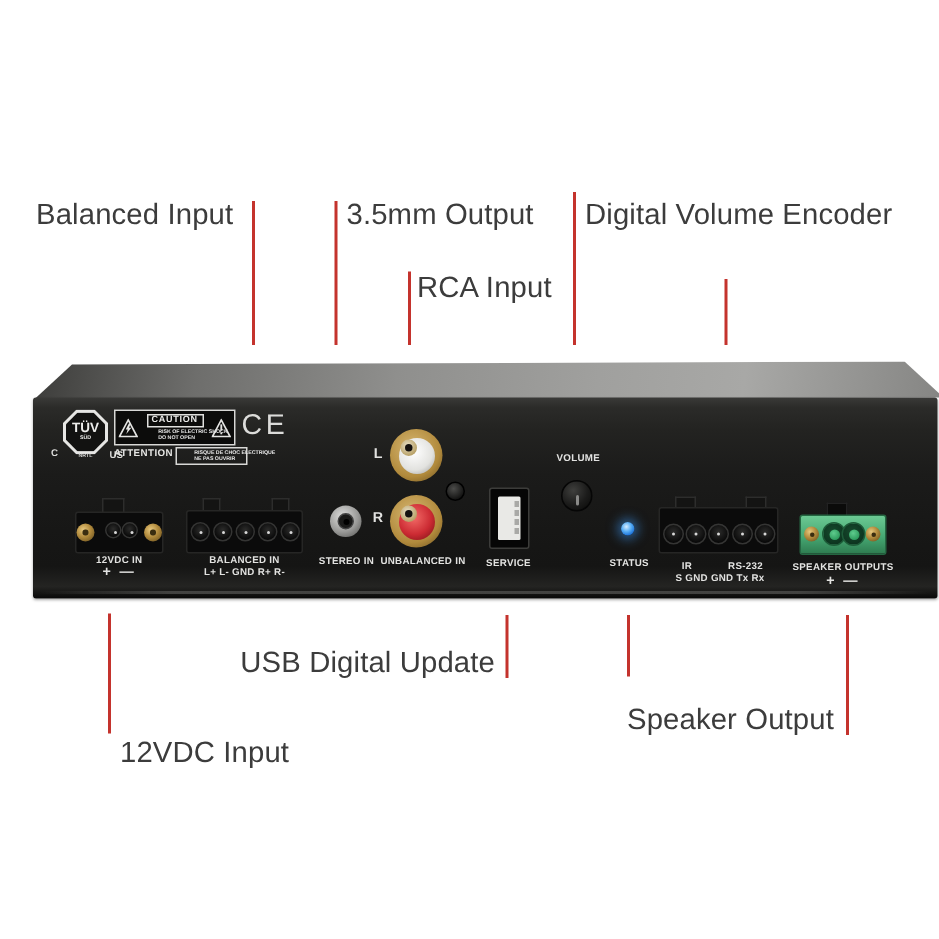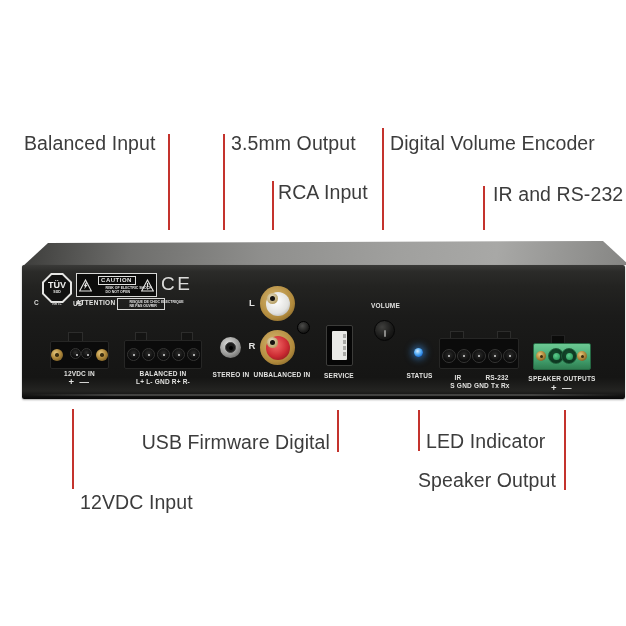--- a/index.html
+++ b/index.html
@@ -68,30 +68,28 @@
 
   <div class="callout-label" style="left:219px; top:132px;">3.5mm Output</div>
   <div class="callout-line" style="left:211px; top:134px; height:96px;"></div>
 
   <div class="callout-label" style="left:266px; top:181px;">RCA Input</div>
   <div class="callout-line" style="left:260px; top:181px; height:49px;"></div>
 
   <div class="callout-label" style="left:378px; top:132px;text-align:center;">Digital Volume Encoder</div>
   <div class="callout-line" style="left:370px; top:128px; height:102px;"></div>
 
-  <div class="callout-label" style="left:481px; top:183px;">IR and RS-232</div>
   <div class="callout-line" style="left:471px; top:186px; height:44px;"></div>
 
-  <div class="callout-label" style="right:308px; top:431px;">USB Firmware Digital</div>
+  <div class="callout-label" style="right:308px; top:431px;">USB Digital Update</div>
   <div class="callout-line" style="left:325px; top:410px; height:42px;"></div>
 
   <div class="callout-label" style="left:68px; top:491px;">12VDC Input</div>
   <div class="callout-line" style="left:60px; top:409px; height:80px;"></div>
 
-  <div class="callout-label" style="left:414px; top:430px;">LED Indicator</div>
   <div class="callout-line" style="left:406px; top:410px; height:41px;"></div>
 
   <div class="callout-label" style="left:406px; top:469px;">Speaker Output</div>
   <div class="callout-line" style="left:552px; top:410px; height:80px;"></div>
 
   <div id="top-face"></div>
 
   <div id="front-face">
 
     <div style="position:absolute; left:14px; top:6px; width:42px; height:38px;">

